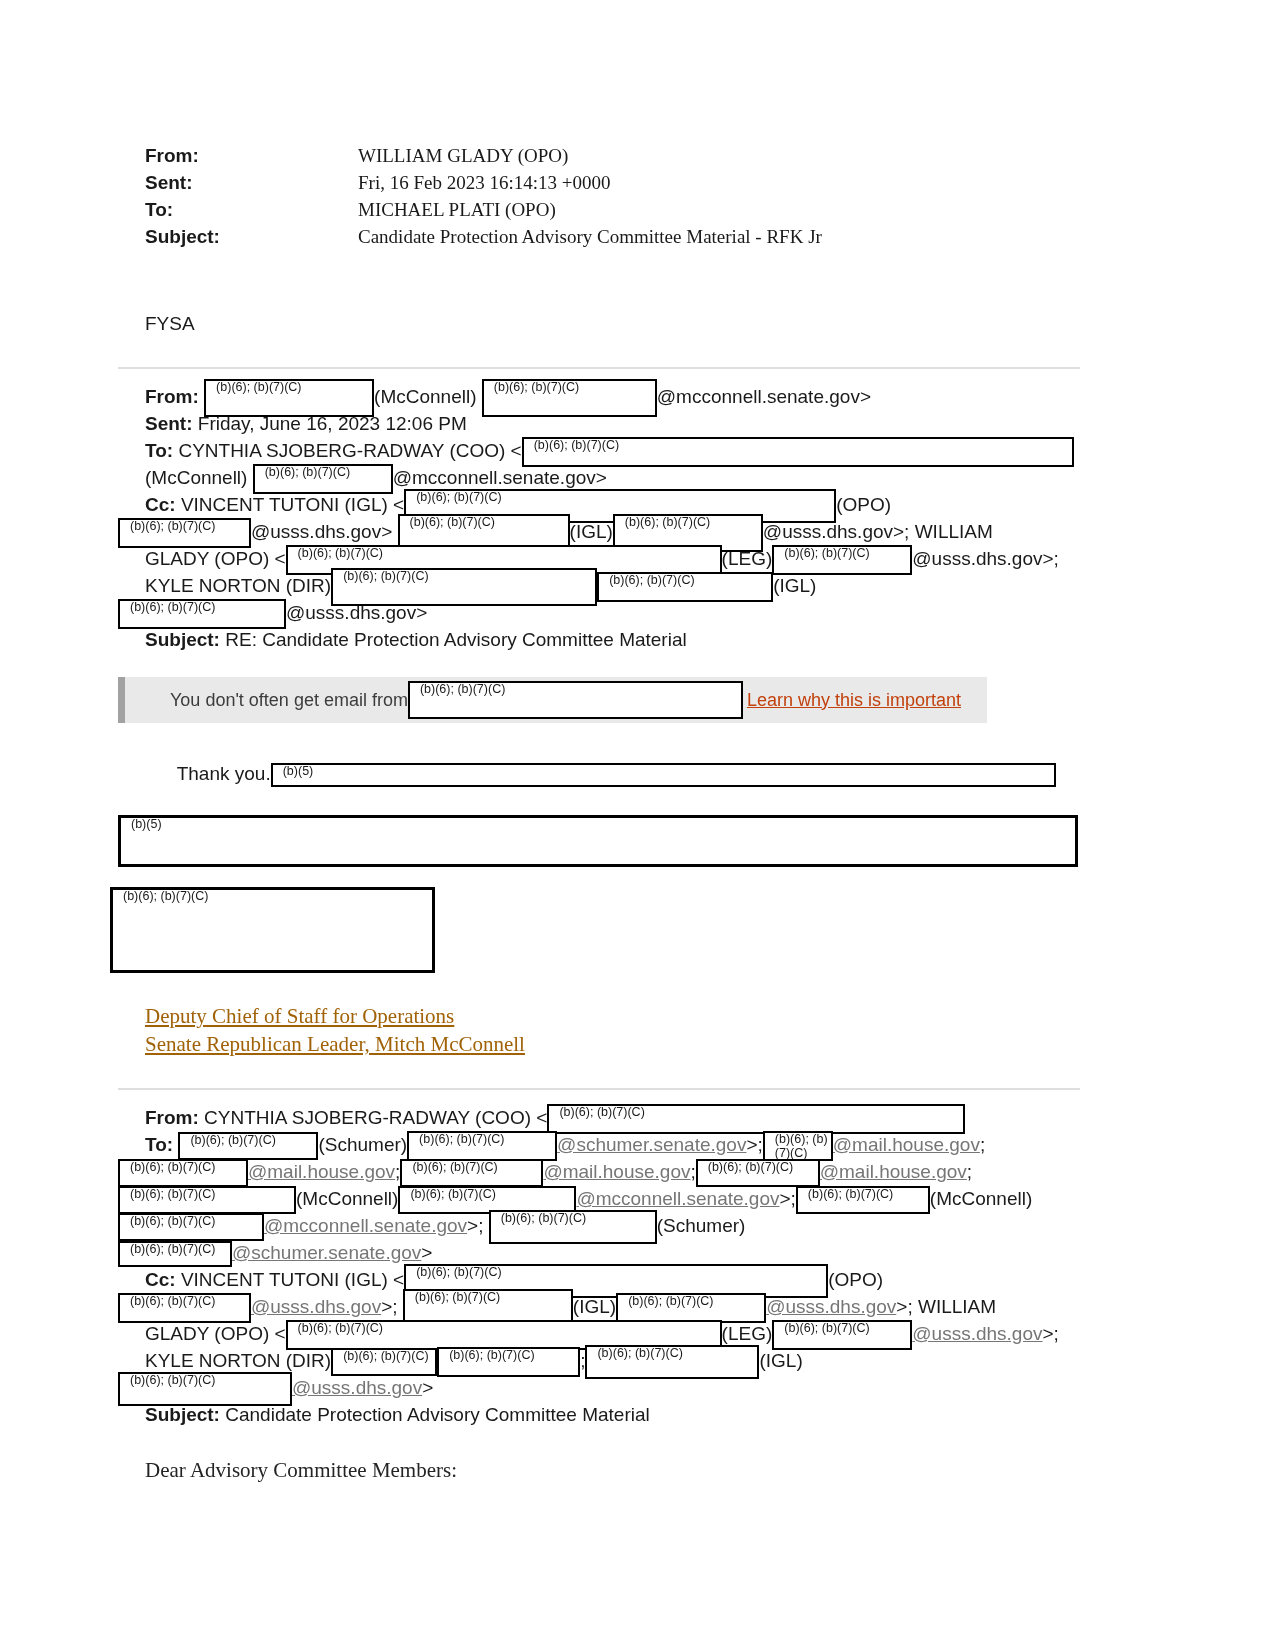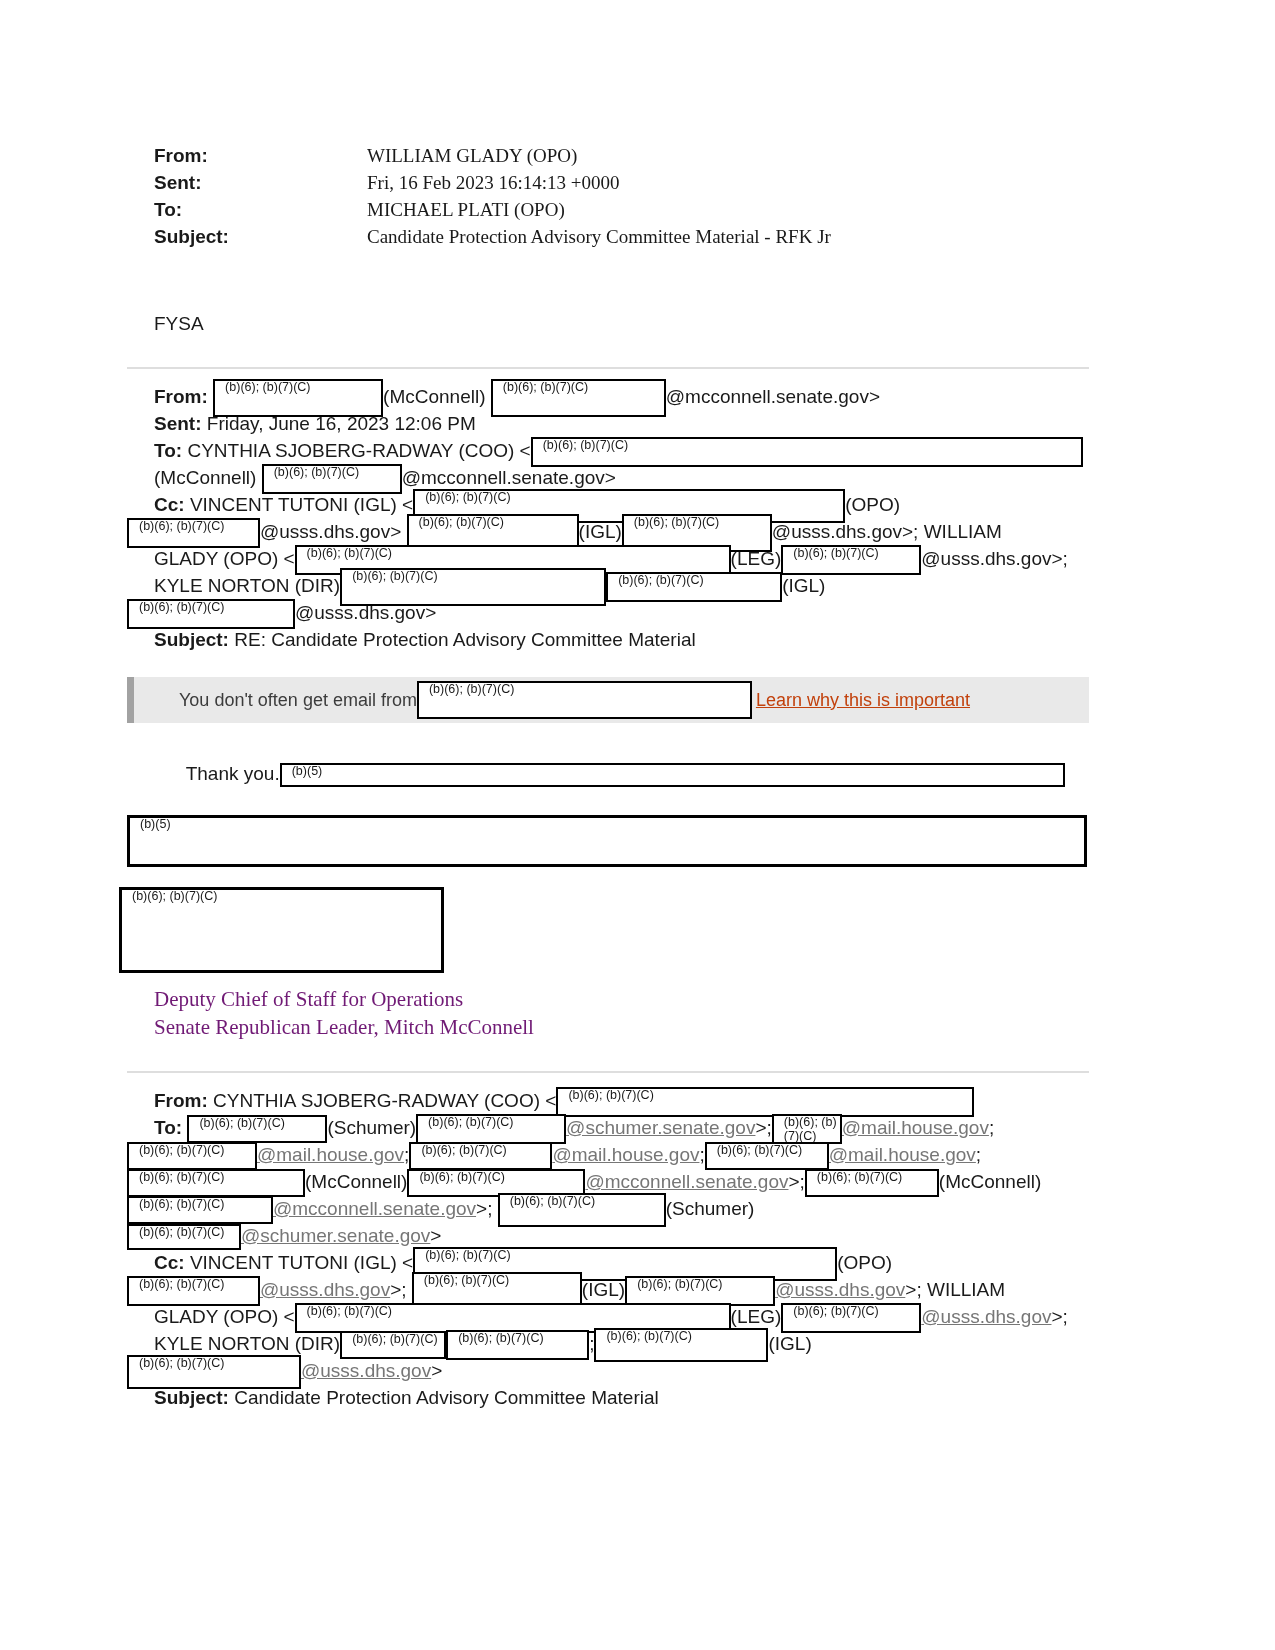--- a/index.html
+++ b/index.html
@@ -1,20 +1,20 @@
 <!DOCTYPE html>
 <html><head>
 <meta charset="utf-8">
 <style>
   * { box-sizing: border-box; }
   html,body { margin:0; padding:0; background:#f2f2f2; }
   .page {
     width:1275px; height:1650px; background:#ffffff; position:relative;
     font-family:"Liberation Sans", sans-serif; font-size:19px; color:#1a1a1a;
-    overflow:hidden; margin:0 auto;padding-left:9px;
+    overflow:hidden; margin:0 auto;
   }
   .content { padding:0 80px 0 145px; }
 
   
   .top-header { margin-top:142px; display:grid; grid-template-columns:213px 1fr; row-gap:0; }
   .top-header .lbl { font-weight:bold; line-height:27px; }
   .top-header .val { line-height:27px;font-family:Liberation Serif, serif; }
 
   .fysa { margin-top:60px; line-height:27px; }
 
@@ -33,38 +33,38 @@
     margin-top:-7px; margin-bottom:-7px;
   }
   .redact-label {
     position:absolute; top:-1px; left:10px; font-size:12.5px; line-height:14px;
     color:#1a1a1a; white-space:normal; font-weight:normal;
   }
   .maillink { color:#767676; text-decoration:underline; }
 
   
   .banner {
-    margin-top:24px; margin-left:-27px; width:962px; height:46px;
+    margin-top:24px; margin-left:-27px; width:869px; height:46px;
     background:#e9e9e9; border-left:7px solid #a2a2a2;
     display:flex; align-items:center; padding-left:45px;
     font-size:18px; color:#3c3c3c;
   }
   .banner .redact { margin-top:-4px; margin-bottom:-4px; }
   .banner-link { color:#c2410c; text-decoration:underline; margin-left:4px; }
 
   .thanks-line { margin-top:12px; line-height:26px; white-space:pre-wrap; }
   .b5-inline { display:inline-block; position:relative; vertical-align:middle;
     border:2px solid #000; background:#fff; width:785px; height:24px; margin-top:-2px; margin-bottom:-2px;}
   .b5-block { position:relative; border:3px solid #000; background:#fff;
     width:960px; height:52px; margin-left:-27px; margin-top:2px; }
   .sig-redact { position:relative; border:3px solid #000; background:#fff;
     width:325px; height:86px; margin-left:-35px; margin-top:20px; }
 
-  .sig-text { margin-top:12px; font-family:"Liberation Serif", serif;
-    color:#701a75; font-size:21px; line-height:28px; }
+  .sig-text { margin-top:29px; font-family:"Liberation Serif", serif;
+    color:#a16207; font-size:21px; line-height:28px;text-decoration:underline; }
 
   .closing { margin-top:30px; font-family:"Liberation Serif", serif;
     color:#242424; font-size:21px; }
 </style>
 </head>
 <body>
 
 <div class="page">
   <div class="content">
 
@@ -133,15 +133,16 @@
         <div class="tline outdent"><span class="redact" style="width: 146px; height: 28px;"><span class="redact-label">(b)(6); (b)(7)(C)</span></span><span class="maillink">@mcconnell.senate.gov</span><span>&gt;; </span><span class="redact" style="width: 168px; height: 34px;"><span class="redact-label">(b)(6); (b)(7)(C)</span></span><span>(Schumer)</span></div>
         <div class="tline outdent"><span class="redact" style="width: 114px; height: 26px;"><span class="redact-label">(b)(6); (b)(7)(C)</span></span><span class="maillink">@schumer.senate.gov</span><span>&gt;</span></div>
         <div class="tline"><span class="bold">Cc: </span><span>VINCENT TUTONI (IGL) &lt;</span><span class="redact" style="width: 424px; height: 34px;"><span class="redact-label">(b)(6); (b)(7)(C)</span></span><span>(OPO)</span></div>
         <div class="tline outdent"><span class="redact" style="width: 133px; height: 30px;"><span class="redact-label">(b)(6); (b)(7)(C)</span></span><span class="maillink">@usss.dhs.gov</span><span>&gt;; </span><span class="redact" style="width: 170px; height: 38px;"><span class="redact-label">(b)(6); (b)(7)(C)</span></span><span>(IGL)</span><span class="redact" style="width: 150px; height: 30px;"><span class="redact-label">(b)(6); (b)(7)(C)</span></span><span class="maillink">@usss.dhs.gov</span><span>&gt;; WILLIAM</span></div>
         <div class="tline"><span>GLADY (OPO) &lt;</span><span class="redact" style="width: 436px; height: 30px;"><span class="redact-label">(b)(6); (b)(7)(C)</span></span><span>(LEG)</span><span class="redact" style="width: 140px; height: 30px;"><span class="redact-label">(b)(6); (b)(7)(C)</span></span><span class="maillink">@usss.dhs.gov</span><span>&gt;;</span></div>
         <div class="tline"><span>KYLE NORTON (DIR)</span><span class="redact" style="width: 106px; height: 28px;"><span class="redact-label">(b)(6); (b)(7)(C)</span></span><span class="redact" style="width: 143px; height: 30px;"><span class="redact-label">(b)(6); (b)(7)(C)</span></span><span>;</span><span class="redact" style="width: 174px; height: 34px;"><span class="redact-label">(b)(6); (b)(7)(C)</span></span><span>(IGL)</span></div>
         <div class="tline outdent"><span class="redact" style="width: 174px; height: 34px;"><span class="redact-label">(b)(6); (b)(7)(C)</span></span><span class="maillink">@usss.dhs.gov</span><span>&gt;</span></div>
         <div class="tline"><span class="bold">Subject: </span><span>Candidate Protection Advisory Committee Material</span></div>
       </div>
 
+    <div class="closing">Dear Advisory Committee Members:</div>
 
   </div>
 </div>
 
 </body></html>

